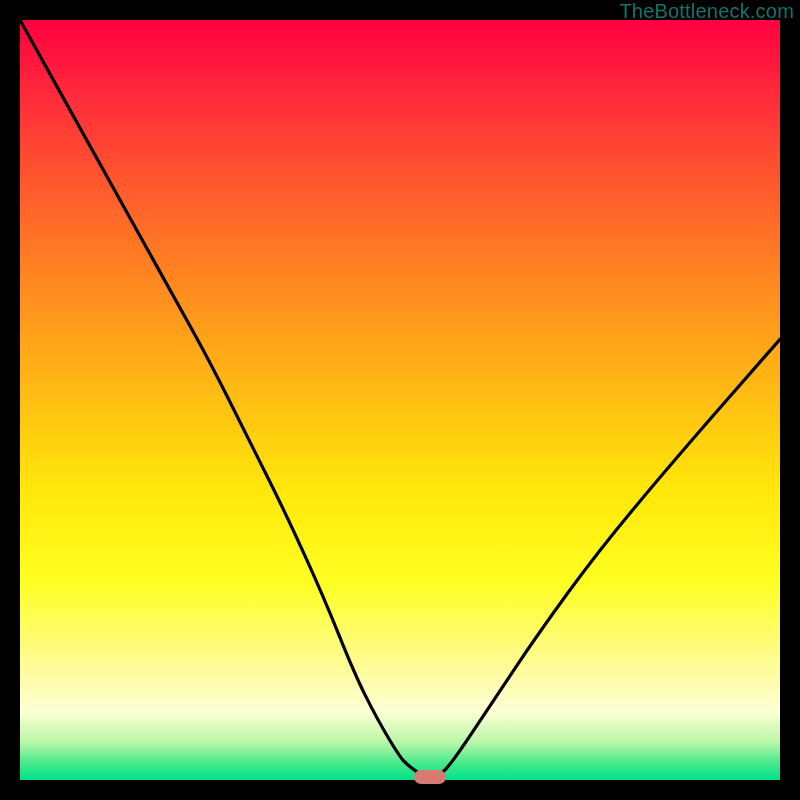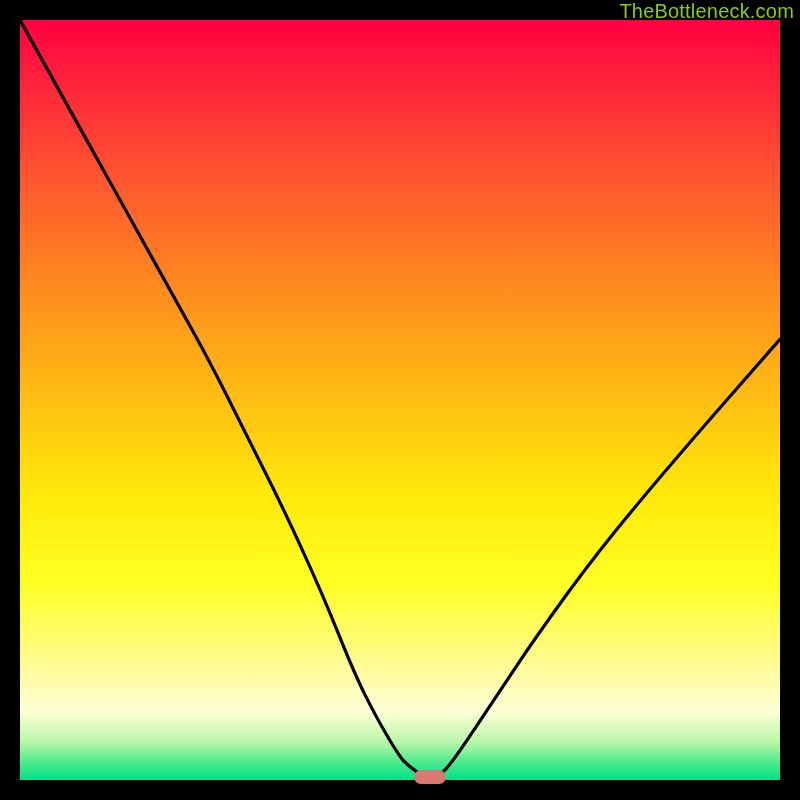--- a/index.html
+++ b/index.html
@@ -35,21 +35,21 @@
       #fdffd6 91%,
       #baf7a8 95%,
       #3fe98a 98%,
       #00e28c 100%
     );
   }
   .attribution {
     position: absolute;
     top: 0px;
     right: 6px;
-    color: #84cc16;
+    color: #0f766e;
     font-size: 20px;
     font-weight: 500;
     letter-spacing: 0.2px;
   }
   svg.curve {
     position: absolute;
     left: 0;
     top: 0;
     width: 760px;
     height: 760px;

